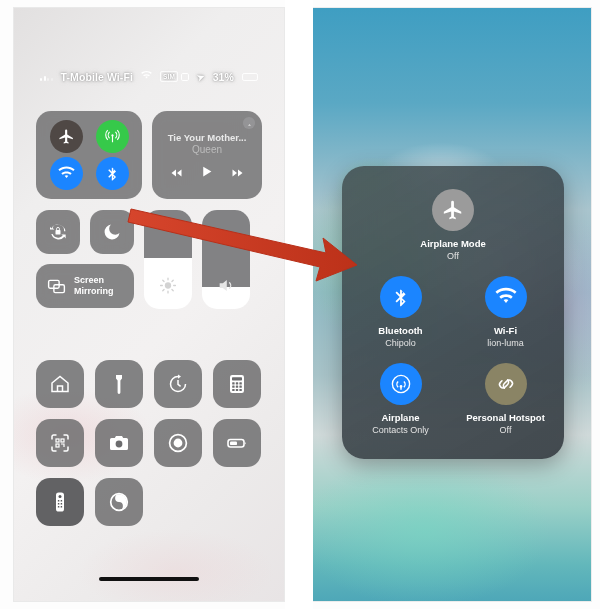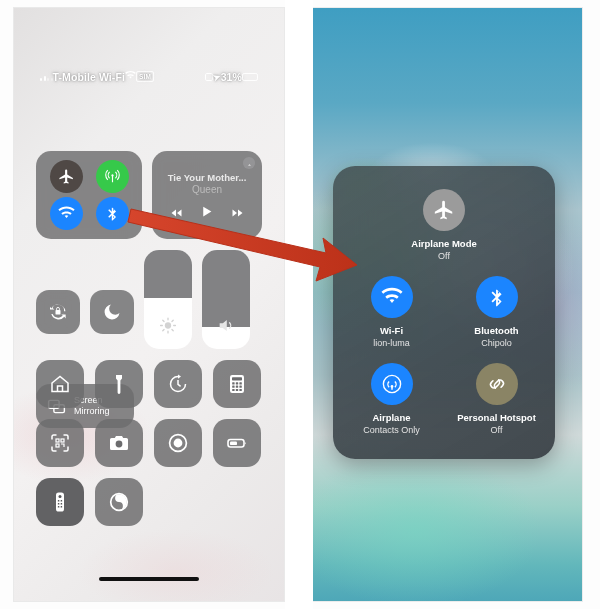--- a/index.html
+++ b/index.html
@@ -37,21 +37,21 @@
   
   .status-bar {
     position:absolute; left:0; top:62px; width:100%;
     display:flex; align-items:center; justify-content:space-between;
     padding: 0 26px;
     font-size: 10.5px; font-weight: bold; color:#ffffff;
     text-shadow: 0 0 2px rgba(120,120,120,.8), 0 0 4px rgba(150,150,150,.6);
     letter-spacing:.1px;
     z-index: 4;
   }
-  .sb-left, .sb-right { display:flex; align-items:center; gap:0; }
+  .sb-left, .sb-right { display:flex; align-items:center; gap:8px; }
   .signal-dots { display:flex; align-items:flex-end; gap:1.5px; height:8px; }
   .signal-dots i { width:2px; background:#fff; border-radius:1px; display:block; opacity:.95;}
   .signal-dots i:nth-child(1){height:3px}
   .signal-dots i:nth-child(2){height:4.5px}
   .signal-dots i:nth-child(3){height:3px;opacity:.45}
   .signal-dots i:nth-child(4){height:3px;opacity:.35}
   .wifi-glyph { font-size:10px; }
   .sb-pill {
     border:1px solid rgba(255,255,255,.9); border-radius:2px;
     font-size:6.5px; padding:0 2px; line-height:9px; letter-spacing:.2px;
@@ -63,21 +63,20 @@
 
   
   .cc-area { position:absolute; left:0; top:103px; width:100%; padding:0 22px; z-index:3; }
   .cc-row { display:flex; gap:10px; margin-bottom:11px; }
 
   .tile {
     background: rgba(108,108,110,.82);
     border-radius: 15px;
     position: relative;
     backdrop-filter: blur(6px);
-    margin-top: 40px;
   }
 
   
   .conn-block { width:107px; height:88px; display:grid; grid-template-columns:1fr 1fr; place-items:center; padding:7px; }
   .circ { width:33px; height:33px; border-radius:50%; display:flex; align-items:center; justify-content:center; color:#fff; }
   .circ svg { width:17px; height:17px; fill:#fff; }
   .c-off   { background:#4f4845; }
   .c-green { background:#36c94a; }
   .c-blue  { background:#1b85ff; }
 
@@ -88,21 +87,21 @@
   .np-ctrls { display:flex; align-items:center; justify-content:space-around; margin-top:9px; color:#fff;}
   .np-ctrls svg{ fill:#fff; }
   .np-air { position:absolute; right:7px; top:6px; width:12px;height:12px;border-radius:50%;background:rgba(150,150,152,.95); display:flex;align-items:center;justify-content:center;}
   .np-air svg{width:7px;height:7px;fill:#dcdcdc;}
 
   
   .sq-sm { width:44px; height:44px; display:flex;align-items:center;justify-content:center;border-radius:13px;}
   .sq-sm svg{ width:20px;height:20px;fill:#fff; }
   .mirror-tile { width:98px; height:44px; display:flex; align-items:center; gap:7px; padding-left:10px; border-radius:14px;}
   .mirror-tile svg{ width:21px;height:21px;fill:none;stroke:#fff;stroke-width:1.6; flex:0 0 auto;}
-  .mirror-label{ color:#fff; font-size:9px; font-weight:normal; line-height:11px;}
+  .mirror-label{ color:#fff; font-size:9px; font-weight:bold; line-height:11px;}
 
   .left-col { display:flex; flex-direction:column; gap:10px; }
   .leftcol-row { display:flex; gap:10px; }
 
   
   .slider {
     width:48px; height:99px; border-radius:15px; overflow:hidden;
     display:flex; flex-direction:column; justify-content:flex-end;
     position:relative; background:#ffffff;
   }
@@ -122,21 +121,21 @@
   .home-indicator{
     position:absolute; left:50%; transform:translateX(-50%);
     bottom:20px; width:100px; height:4px; border-radius:3px; background:#111; z-index:5;
   }
 
   
   #divider{ position:absolute; left:285px; top:0; width:28px; height:609px; background:#ffffff; z-index:6; }
 
   
   #right-phone{
-    position:absolute; left:303px; top:7px; width:280px; height:595px;
+    position:absolute; left:312px; top:7px; width:280px; height:595px;
     overflow:hidden; border:1px solid #ececec;
     background:
       radial-gradient(ellipse 150px 120px at 28% 42%, rgba(150,220,170,.55), rgba(150,220,170,0) 70%),
       radial-gradient(ellipse 140px 110px at 62% 44%, rgba(235,235,240,.6), rgba(235,235,240,0) 70%),
       radial-gradient(ellipse 120px 120px at 90% 50%, rgba(200,170,210,.45), rgba(200,170,210,0) 72%),
       radial-gradient(ellipse 180px 110px at 40% 88%, rgba(120,215,195,.6), rgba(120,215,195,0) 70%),
       linear-gradient(180deg,#3f9ec2 0%,#5aa8c4 16%,#a9c4cd 34%,#8fb9c4 48%,#a8c3c8 62%,#cfd9d9 72%,#9ad0c7 84%,#62b7bb 94%,#4ea7b8 100%);
   }
   .rp-glow{
     position:absolute; inset:0;
@@ -408,34 +407,34 @@
           </div>
           <div class="p-title">Airplane Mode</div>
           <div class="p-sub">Off</div>
         </div>
       </div>
 
       <div class="p-row">
         <div class="p-cell">
           <div class="p-circ pc-blue">
             <svg viewBox="0 0 24 24">
+                <path d="M11 2v7.6L7.4 6 6 7.4 10.6 12 6 16.6 7.4 18 11 14.4V22h1l5-5-4-4 4-4-5-5h-1zm2 3.4 1.6 1.6L13 8.6V5.4zm0 10 1.6 1.6L13 18.6v-3.2z"></path>
+              </svg>
+          </div>
+          <div class="p-title">Bluetooth</div>
+          <div class="p-sub">Chipolo</div>
+        </div>
+        <div class="p-cell">
+          <div class="p-circ pc-blue">
+            <svg viewBox="0 0 24 24">
                 <path d="M12 18.5l2.6-3.2c-1.5-1.2-3.7-1.2-5.2 0L12 18.5zM12 12c2 0 3.9.7 5.4 1.9l1.9-2.3C17.3 9.9 14.7 9 12 9s-5.3.9-7.3 2.6l1.9 2.3C8.1 12.7 10 12 12 12zM12 5c3.6 0 7 1.3 9.6 3.5l1.9-2.3C20.4 3.5 16.3 2 12 2S3.6 3.5.5 6.2l1.9 2.3C5 6.3 8.4 5 12 5z"></path>
               </svg>
           </div>
           <div class="p-title">Wi-Fi</div>
           <div class="p-sub">lion-luma</div>
-        </div>
-        <div class="p-cell">
-          <div class="p-circ pc-blue">
-            <svg viewBox="0 0 24 24">
-                <path d="M11 2v7.6L7.4 6 6 7.4 10.6 12 6 16.6 7.4 18 11 14.4V22h1l5-5-4-4 4-4-5-5h-1zm2 3.4 1.6 1.6L13 8.6V5.4zm0 10 1.6 1.6L13 18.6v-3.2z"></path>
-              </svg>
-          </div>
-          <div class="p-title">Bluetooth</div>
-          <div class="p-sub">Chipolo</div>
         </div>
       </div>
 
       <div class="p-row">
         <div class="p-cell">
           <div class="p-circ pc-blue">
             <svg viewBox="0 0 24 24">
                 <circle cx="12" cy="12" r="9.4" fill="none" stroke="#fff" stroke-width="1.5"></circle>
                 <path d="M12 13.2a1.5 1.5 0 0 0-.8 2.8v2.4h1.6V16a1.5 1.5 0 0 0-.8-2.8zM9.4 9.7 8.3 8.6a5.2 5.2 0 0 0 0 7.4l1.1-1.1a3.6 3.6 0 0 1 0-5.2zm5.2 0a3.6 3.6 0 0 1 0 5.2l1.1 1.1a5.2 5.2 0 0 0 0-7.4z"></path>
               </svg>

